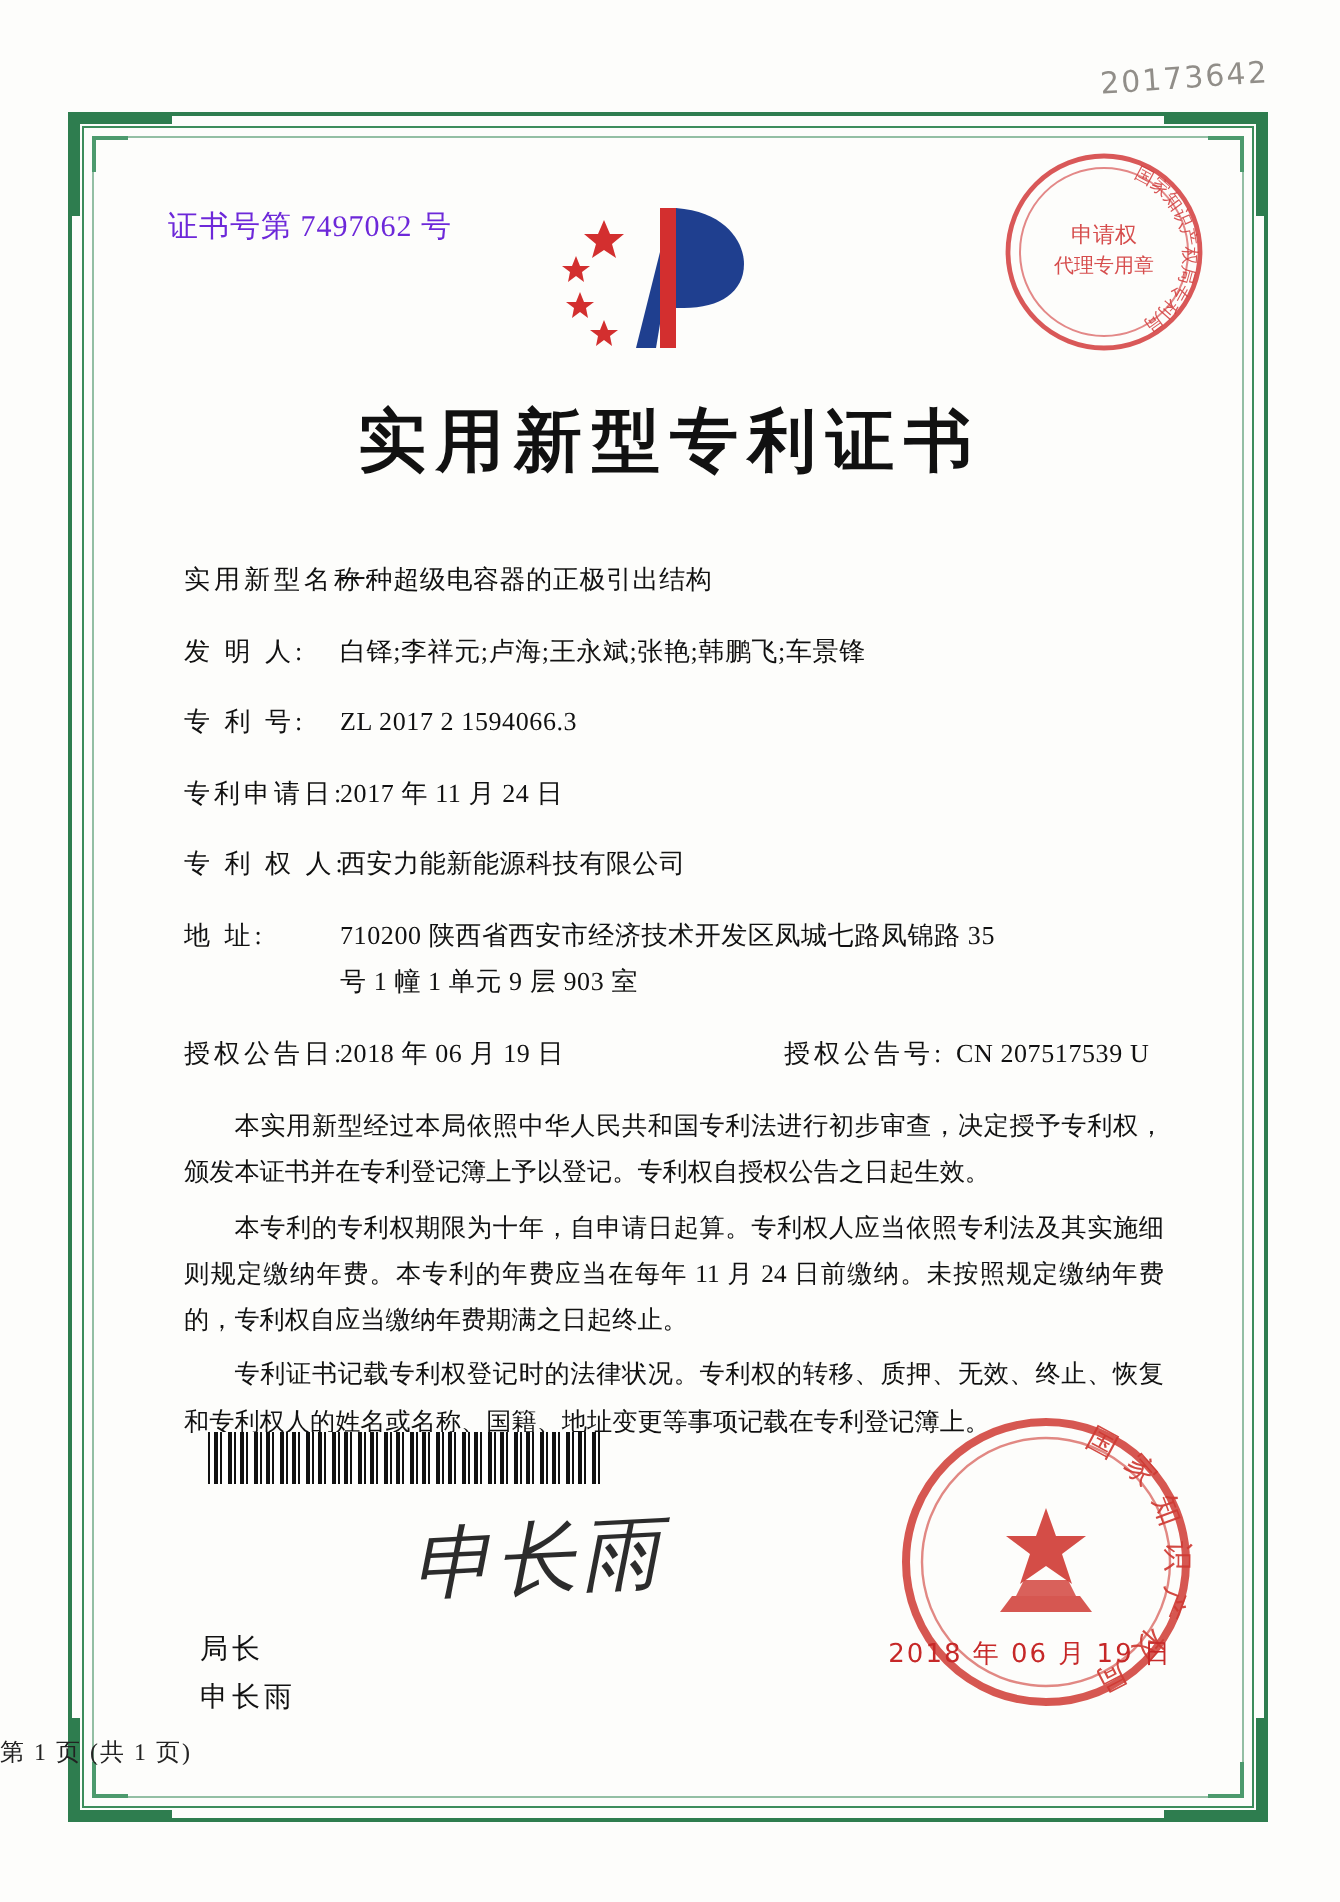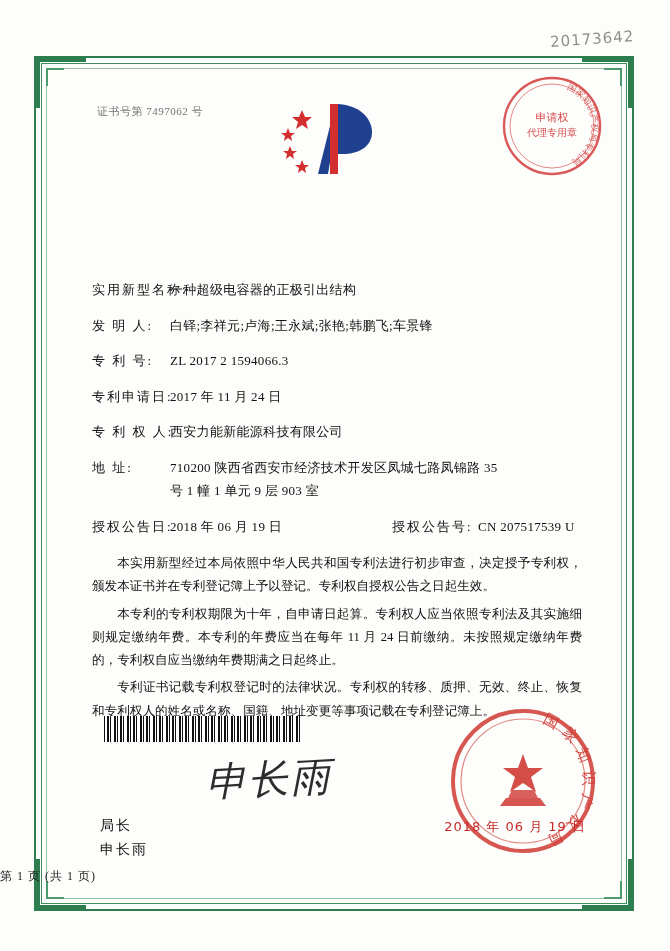--- a/index.html
+++ b/index.html
@@ -82,25 +82,25 @@
     border: 2px solid #4c9a6d;
   }
   .corner.tl::after { left: 6px; top: 6px; border-right: none; border-bottom: none; }
   .corner.tr::after { right: 6px; top: 6px; border-left: none; border-bottom: none; }
   .corner.bl::after { left: 6px; bottom: 6px; border-right: none; border-top: none; }
   .corner.br::after { right: 6px; bottom: 6px; border-left: none; border-top: none; }
 
   
   .cert-no {
     position: absolute;
-    left: 97px;
+    left: 84px;
     top: 104px;
-    font-size: 11px;
+    font-size: 15px;
     letter-spacing: .5px;
-    color: #737373;
+    color: #6d28d9;
   }
 
   
   .logo {
     position: absolute;
     left: 268px;
     top: 96px;
     width: 122px;
     height: 86px;
   }
@@ -293,20 +293,21 @@
       <circle cx="52" cy="52" r="42" fill="none" stroke="#d23b3b" stroke-width="1" opacity=".6"></circle>
       <text x="52" y="47" text-anchor="middle" font-size="11" fill="#d23b3b" font-family="DejaVu Sans, sans-serif" opacity=".9">申请权</text>
       <text x="52" y="62" text-anchor="middle" font-size="10" fill="#d23b3b" font-family="DejaVu Sans, sans-serif" opacity=".9">代理专用章</text>
       <path id="tp" d="M52 12 a40 40 0 0 1 0 80 a40 40 0 0 1 0 -80" fill="none"></path>
       <text font-size="9" fill="#d23b3b" opacity=".85" font-family="DejaVu Sans, sans-serif">
         <textPath href="#tp" startOffset="6%">国家知识产权局专利局</textPath>
       </text>
     </svg>
   </div>
 
+  <div class="title">实用新型专利证书</div>
 
   <div class="fields">
 
     <div class="field-row">
       <div class="field-label">实用新型名称:</div>
       <div class="field-value">一种超级电容器的正极引出结构</div>
     </div>
 
     <div class="field-row">
       <div class="field-label">发 明 人:</div>

